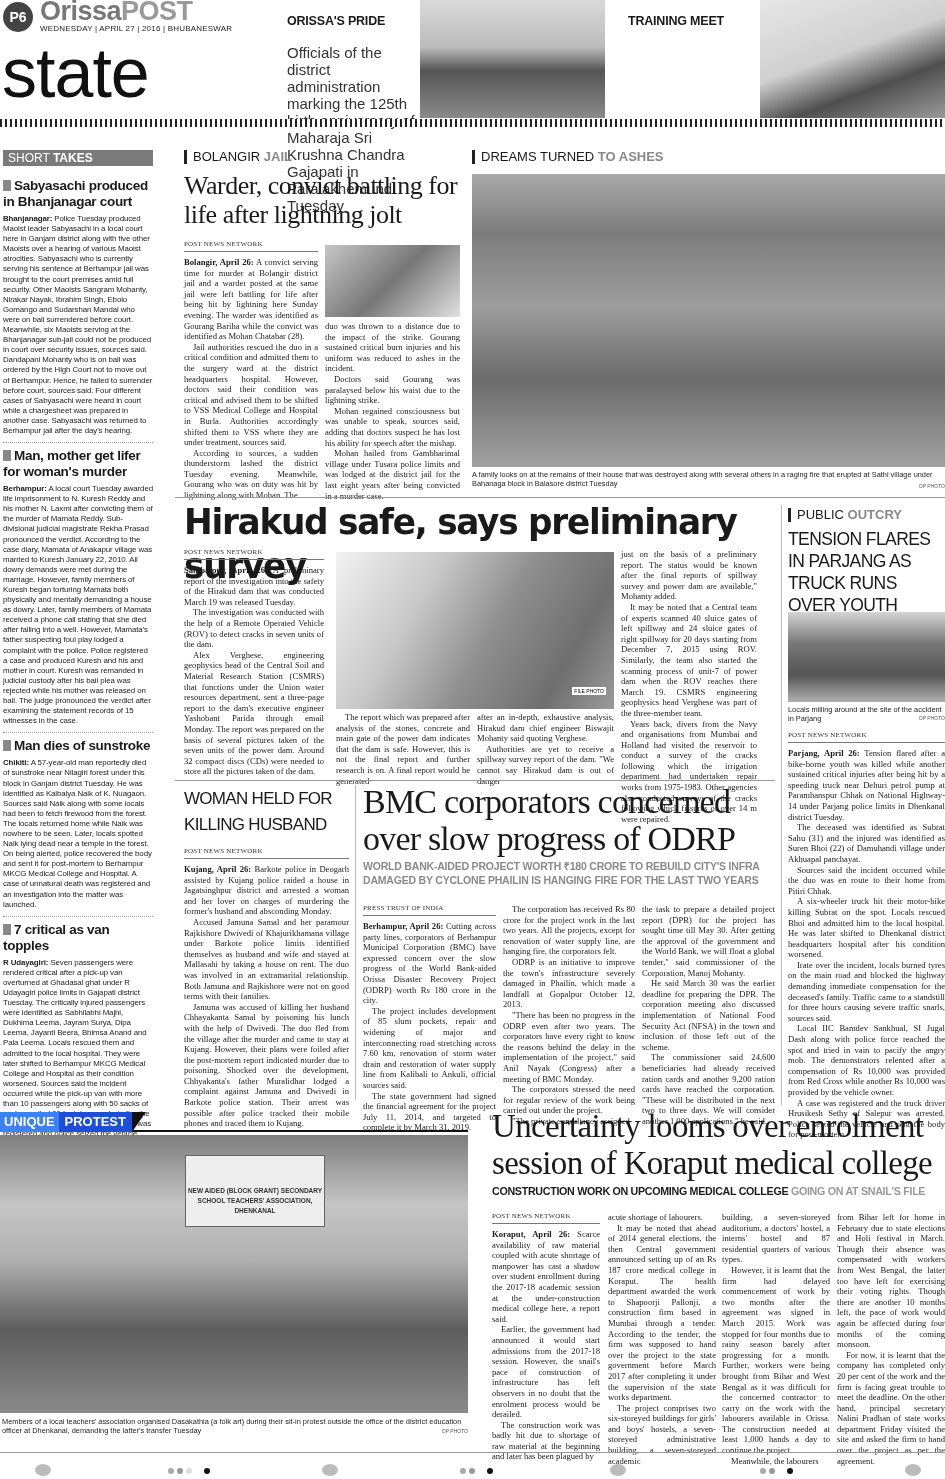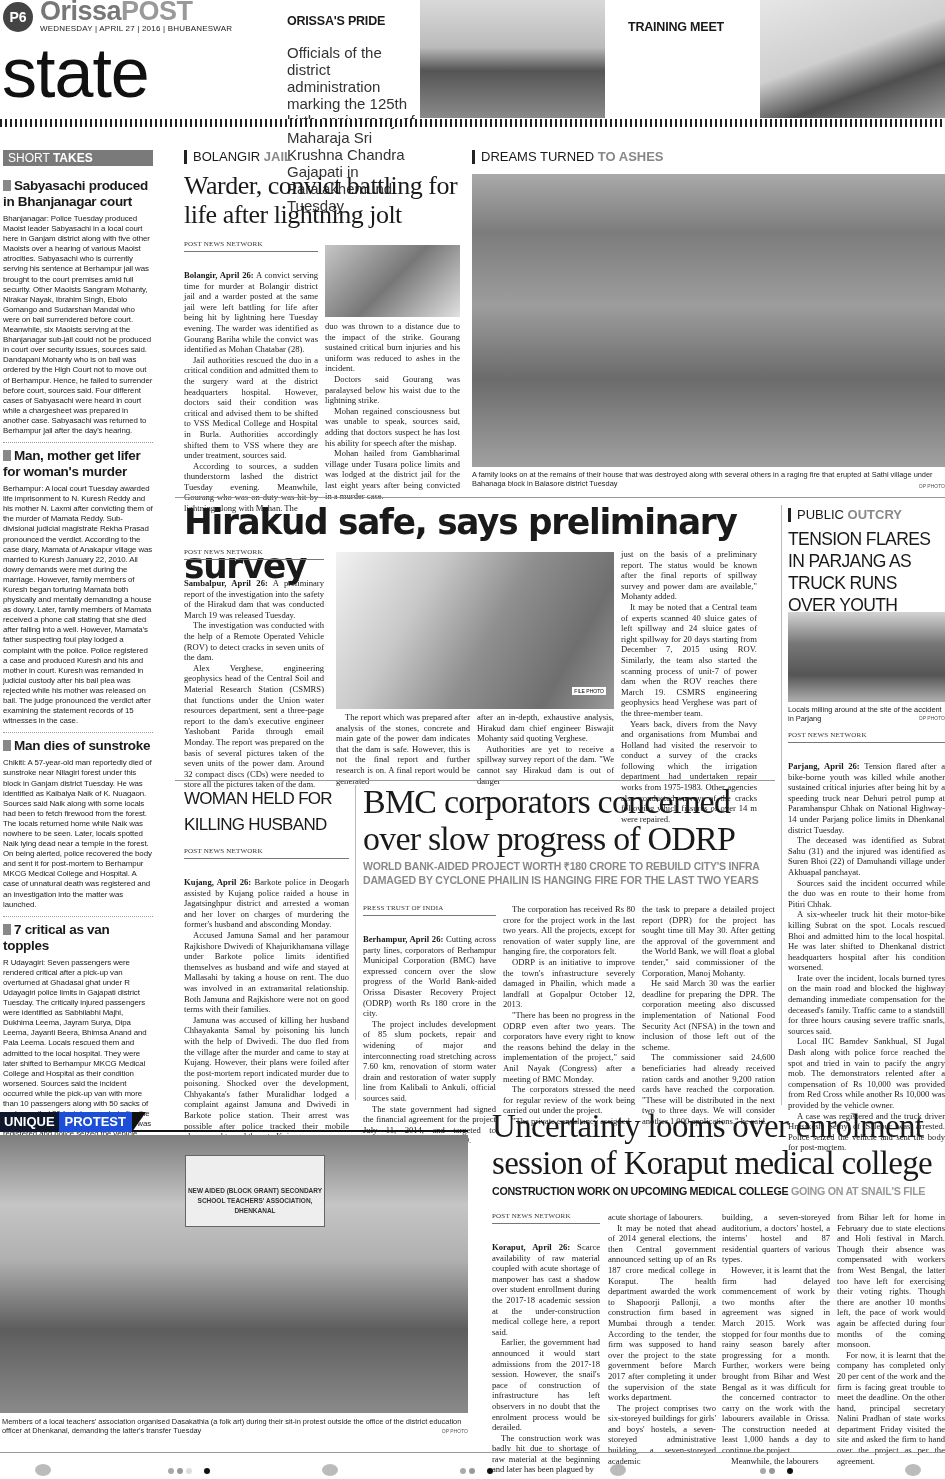--- a/index.html
+++ b/index.html
@@ -6,22 +6,22 @@
 body{width:945px;height:1479px;background:#fff;color:#1a1a1a;position:relative;overflow:hidden;font-family:"Liberation Serif",serif}
 .abs{position:absolute}
 .sans{font-family:"Liberation Sans",sans-serif}
 .cond{font-family:"DejaVu Sans",sans-serif;letter-spacing:-0.5px}
 .serif{font-family:"Liberation Serif",serif}
 .body{font-size:8.6px;line-height:10.6px;text-align:justify;hyphens:auto}
 .body p{text-indent:9px}
 .body p.first{text-indent:0}
 .body b{font-weight:bold}
 .short{font-family:"Liberation Sans",sans-serif;font-size:7.9px;line-height:10.1px;color:#222;letter-spacing:-0.1px}
-.short b{font-weight:normal}
-.byline{font-size:7px;letter-spacing:0.2px;border-bottom:1px solid #777;padding-bottom:3px;margin-bottom:18px;color:#333}
+.short b{font-weight:bold}
+.byline{font-size:7px;letter-spacing:0.2px;border-bottom:1px solid #777;padding-bottom:3px;margin-bottom:5px;color:#333}
 .kicker{font-family:"Liberation Sans",sans-serif;font-size:13px;border-left:3px solid #222;padding-left:6px;line-height:14px}
 .kicker .k2{color:#888;font-weight:bold}
 .photo{background:linear-gradient(135deg,#9a9a9a,#5a5a5a 40%,#bdbdbd 70%,#6e6e6e);position:absolute}
 .caption{font-family:"Liberation Sans",sans-serif;font-size:7.4px;line-height:9px;color:#222}
 .credit{font-family:"Liberation Sans",sans-serif;font-size:5px;color:#555;text-align:right}
 .dots{border-top:1px dotted #999}
 .stripe{height:8px;background:repeating-linear-gradient(90deg,#222 0 2px,#fff 2px 5px)}
 .stag{font-family:"Liberation Sans",sans-serif;font-weight:bold;font-size:13.5px;line-height:16px;letter-spacing:-0.3px}
 .sq{display:inline-block;width:8px;height:11px;background:#888;margin-right:3px;vertical-align:-1px}
 </style>
@@ -35,21 +35,21 @@
   </div>
   <div class="abs sans" style="left:40px;top:24px;font-size:8px;letter-spacing:0.2px;color:#222;">WEDNESDAY | APRIL 27 | 2016 | BHUBANESWAR</div>
   <div class="abs sans" style="left:2px;top:38px;font-size:70px;line-height:70px;font-weight:normal;color:#111;letter-spacing:-1px;">state</div>
 </div>
 
 <div class="abs" style="left:287px;top:14px;width:130px;">
   <div class="sans" style="font-weight:bold;font-size:12.5px;letter-spacing:-0.2px;">ORISSA'S PRIDE</div>
   <div class="sans" style="font-size:15px;line-height:17px;color:#333;margin-top:16px;">Officials of the district administration marking the 125th birth anniversary of Maharaja Sri Krushna Chandra Gajapati in Paralakhemundi Tuesday</div>
 </div>
 <div class="photo" style="left:420px;top:0;width:185px;height:118px;background:linear-gradient(180deg,#d9d9d9 0,#bbb 40%,#555 60%,#8a8a8a 100%);"></div>
-<div class="abs" style="left:628px;top:20px;width:125px;">
+<div class="abs" style="left:628px;top:14px;width:125px;">
   <div class="sans" style="font-weight:bold;font-size:12.5px;letter-spacing:-0.2px;">TRAINING MEET</div>
 </div>
 <div class="photo" style="left:760px;top:0;width:185px;height:118px;background:linear-gradient(160deg,#e6e6e6 0,#cfcfcf 45%,#4f4f4f 70%,#9a9a9a 100%);"></div>
 
 <div class="abs stripe" style="left:0;top:119px;width:945px;"></div>
 
 <div class="abs" style="left:3px;top:150px;width:150px;">
   <div class="sans" style="background:#7a7a7a;color:#fff;font-size:12px;line-height:16px;padding-left:5px;">
     <span>SHORT</span>
     <b>TAKES</b>
@@ -78,21 +78,21 @@
     <div class="short" style="margin-top:4px;"><b>R Udayagiri:</b> <span>Seven passengers were rendered critical after a pick-up van overturned at Ghadasal ghat under R Udayagiri police limits in Gajapati district Tuesday. The critically injured passengers were identified as Sabhilabhi Majhi, Dukhima Leema, Jayram Surya, Dipa Leema, Jayanti Beera, Bhimsa Anand and Pala Leema. Locals rescued them and admitted to the local hospital. They were later shifted to Berhampur MKCG Medical College and Hospital as their condition worsened. Sources said the incident occurred while the pick-up van with more than 10 passengers along with 50 sacks of cashew rolled 30 foot down a ghat after the driver lost control of the vehicle. A case was registered and police seized the vehicle, sources said.</span></div>
   </div>
 </div>
 
 <div class="abs" style="left:184px;top:150px;width:276px;">
   <div class="kicker"><span>BOLANGIR</span> <span class="k2">JAIL</span></div>
   <h2 class="serif" style="font-size:26px;line-height:29px;font-weight:normal;margin-top:7px;letter-spacing:-0.5px;">Warder, convict battling for life after lightning jolt</h2>
   <div class="abs" style="left:0;top:90px;width:134px;">
     <div class="byline">POST NEWS NETWORK</div>
     <div class="body">
-      <p class="first"><b>Bolangir, April 26:</b> <span>A convict serving time for murder at Bolangir district jail and a warder posted at the same jail were left battling for life after being hit by lightning here Tuesday evening. The warder was identified as Gourang Bariha while the convict was identified as Mohan Chatabar (28).</span></p>
+      <p class="first"><b>Bolangir, April 26:</b> <span>A convict serving time for murder at Bolangir district jail and a warder posted at the same jail were left battling for life after being hit by lightning here Sunday evening. The warder was identified as Gourang Bariha while the convict was identified as Mohan Chatabar (28).</span></p>
       <p>Jail authorities rescued the duo in a critical condition and admitted them to the surgery ward at the district headquarters hospital. However, doctors said their condition was critical and advised them to be shifted to VSS Medical College and Hospital in Burla. Authorities accordingly shifted them to VSS where they are under treatment, sources said.</p>
       <p>According to sources, a sudden thunderstorm lashed the district Tuesday evening. Meanwhile, Gourang who was on duty was hit by lightning along with Mohan. The</p>
     </div>
   </div>
   <div class="photo" style="left:141px;top:95px;width:135px;height:72px;background:linear-gradient(135deg,#c6c6c6,#777 50%,#e0e0e0);"></div>
   <div class="abs body" style="left:141px;top:171px;width:135px;">
     <p class="first">duo was thrown to a distance due to the impact of the strike. Gourang sustained critical burn injuries and his uniform was reduced to ashes in the incident.</p>
     <p>Doctors said Gourang was paralaysed below his waist due to the lightning strike.</p>
     <p>Mohan regained consciousness but was unable to speak, sources said, adding that doctors suspect he has lost his ability for speech after the mishap.</p>
     <p>Mohan hailed from Gambharimal village under Tusara police limits and was lodged at the district jail for the last eight years after being convicted in a murder case.</p>
@@ -189,21 +189,21 @@
   <div class="abs body" style="left:279px;top:121px;width:133px;">
     <p class="first">the task to prepare a detailed project report (DPR) for the project has sought time till May 30. After getting the approval of the government and the World Bank, we will float a global tender," said commissioner of the Corporation, Manoj Mohanty.</p>
     <p>He said March 30 was the earlier deadline for preparing the DPR. The corporation meeting also discussed implementation of National Food Security Act (NFSA) in the town and inclusion of those left out of the scheme.</p>
     <p>The commissioner said 24,600 beneficiaries had already received ration cards and another 9,200 ration cards have reached the corporation. "These will be distributed in the next two to three days. We will consider another 1,000 applications," he said.</p>
   </div>
 </div>
 <div class="abs" style="left:355px;top:785px;height:315px;border-left:1px solid #bbb;"></div>
 
 <div class="abs" style="left:0;top:1112px;width:470px;">
   <div style="display:flex;align-items:stretch;height:20px;">
-    <span class="sans" style="background:#0f172a;color:#fff;font-weight:bold;font-size:13px;line-height:20px;padding:0 4px;">UNIQUE</span>
+    <span class="sans" style="background:#3b82f6;color:#fff;font-weight:bold;font-size:13px;line-height:20px;padding:0 4px;">UNIQUE</span>
     <span class="sans" style="background:#1d4ed8;color:#fff;font-weight:bold;font-size:13px;line-height:20px;padding:0 6px;">PROTEST</span>
     <span style="width:0;height:0;border-top:20px solid #111;border-right:14px solid transparent;"></span>
   </div>
   <div style="border-top:2px solid #111;width:468px;margin-top:-2px;"></div>
   <div class="photo" style="left:0;top:23px;width:468px;height:278px;background:linear-gradient(180deg,#7d7d7d 0,#c5c5c5 25%,#b0b0b0 45%,#5d5d5d 70%,#8a8a8a 100%);">
     <div class="abs sans" style="left:185px;top:20px;width:140px;height:72px;background:#eee;border:1px solid #666;font-size:6.5px;line-height:10px;font-weight:bold;text-align:center;padding-top:30px;color:#333;">NEW AIDED (BLOCK GRANT) SECONDARY SCHOOL TEACHERS' ASSOCIATION, DHENKANAL</div>
   </div>
   <div class="abs caption" style="left:2px;top:305px;width:466px;">Members of a local teachers' association organised Dasakathia (a folk art) during their sit-in protest outside the office of the district education officer at Dhenkanal, demanding the latter's transfer Tuesday</div>
   <div class="abs credit" style="right:2px;top:316px;">OP PHOTO</div>
 </div>

